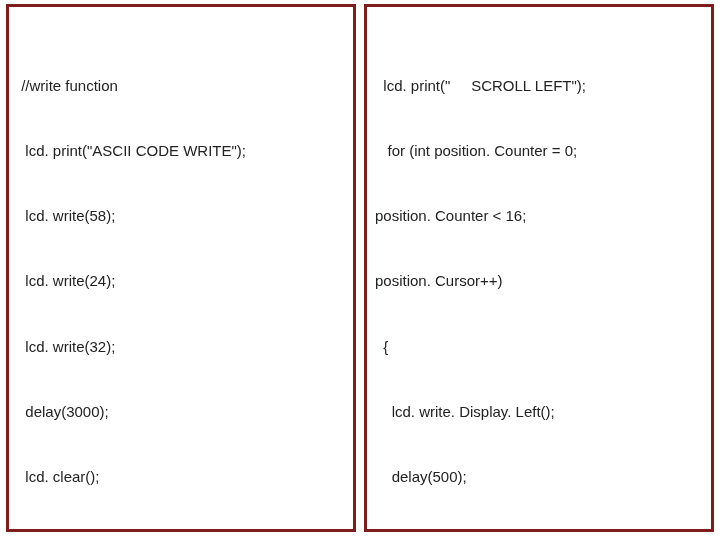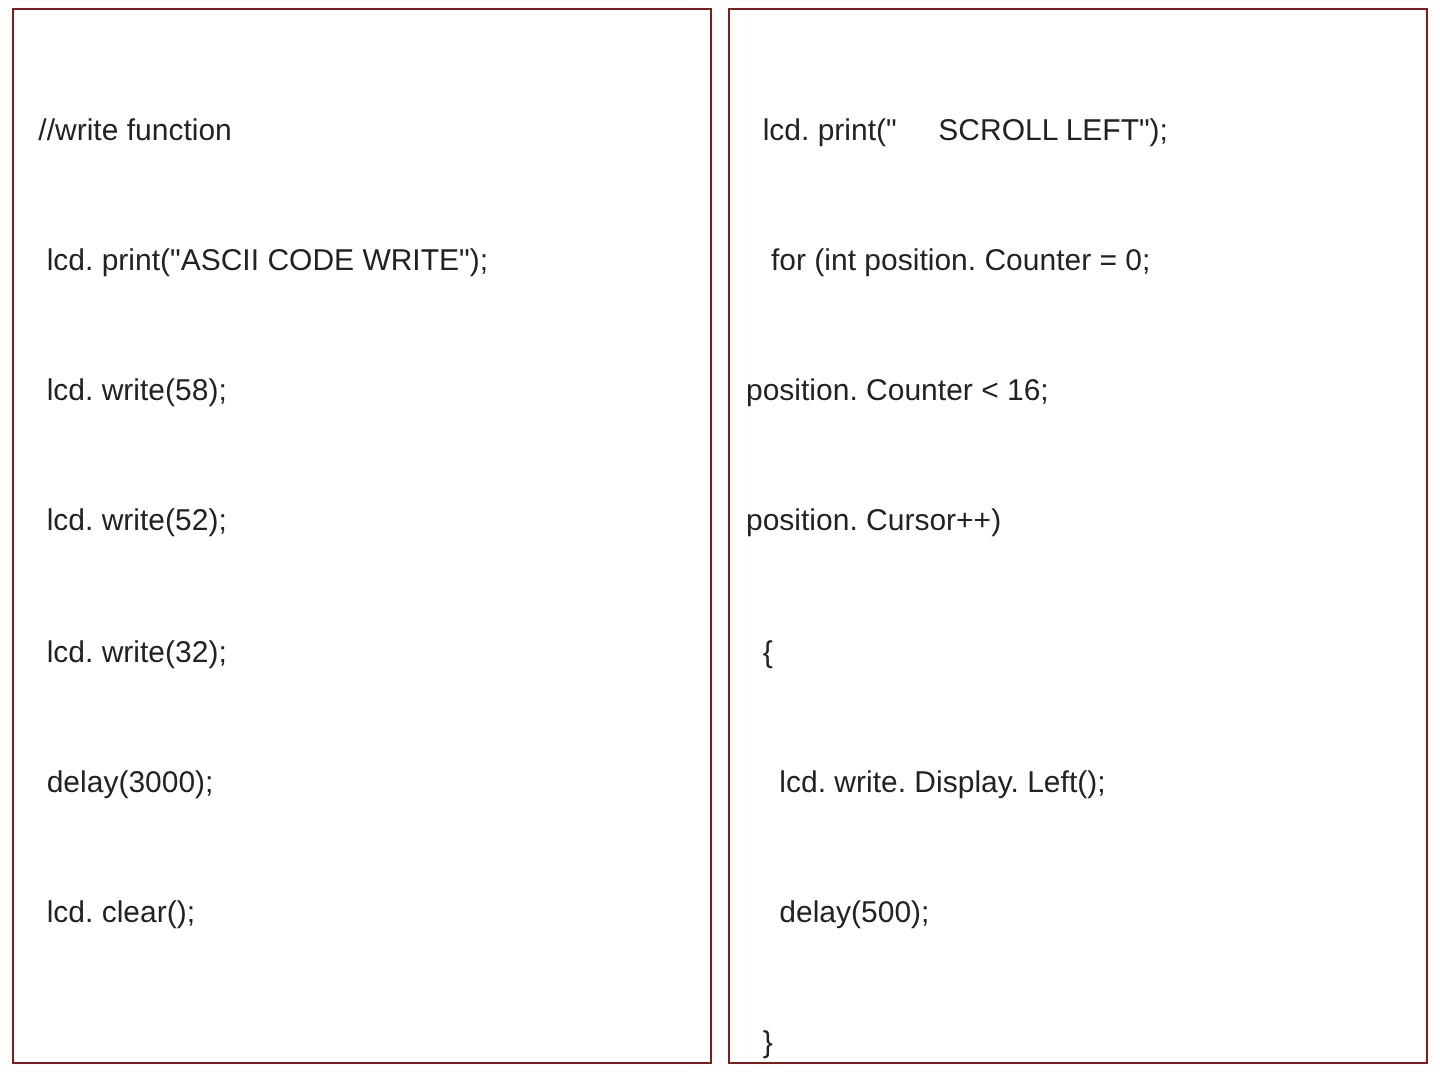--- a/index.html
+++ b/index.html
@@ -17,41 +17,41 @@
     display: flex;
     flex-direction: row;
     width: 720px;
     height: 540px;
     box-sizing: border-box;
     padding: 4px 6px 8px 6px;
     gap: 8px;
   }
   .col {
     flex: 1 1 0;
-    border: 1px solid #7f1d1d;
+    border: 3px solid #7f1d1d;
     box-sizing: border-box;
-    padding: 6px 8px 6px 8px;
+    padding: 24px 8px 6px 8px;
     line-height: 1.45;
     white-space: pre;
     overflow: hidden;
   }
   .code-line {
     font-family: Arial, Helvetica, sans-serif;
     letter-spacing: 0;
   }
 </style>
 </head>
 <body>
 
 <div class="page">
   <div class="col">
     <div class="code-line"> //write function</div>
     <div class="code-line">  lcd. print("ASCII CODE WRITE");</div>
     <div class="code-line">  lcd. write(58);</div>
-    <div class="code-line">  lcd. write(52);</div>
+    <div class="code-line">  lcd. write(24);</div>
     <div class="code-line">  lcd. write(32);</div>
     <div class="code-line">  delay(3000);</div>
     <div class="code-line">  lcd. clear();</div>
     <div class="code-line"></div>
     <div class="code-line"></div>
     
     
     
     
     

